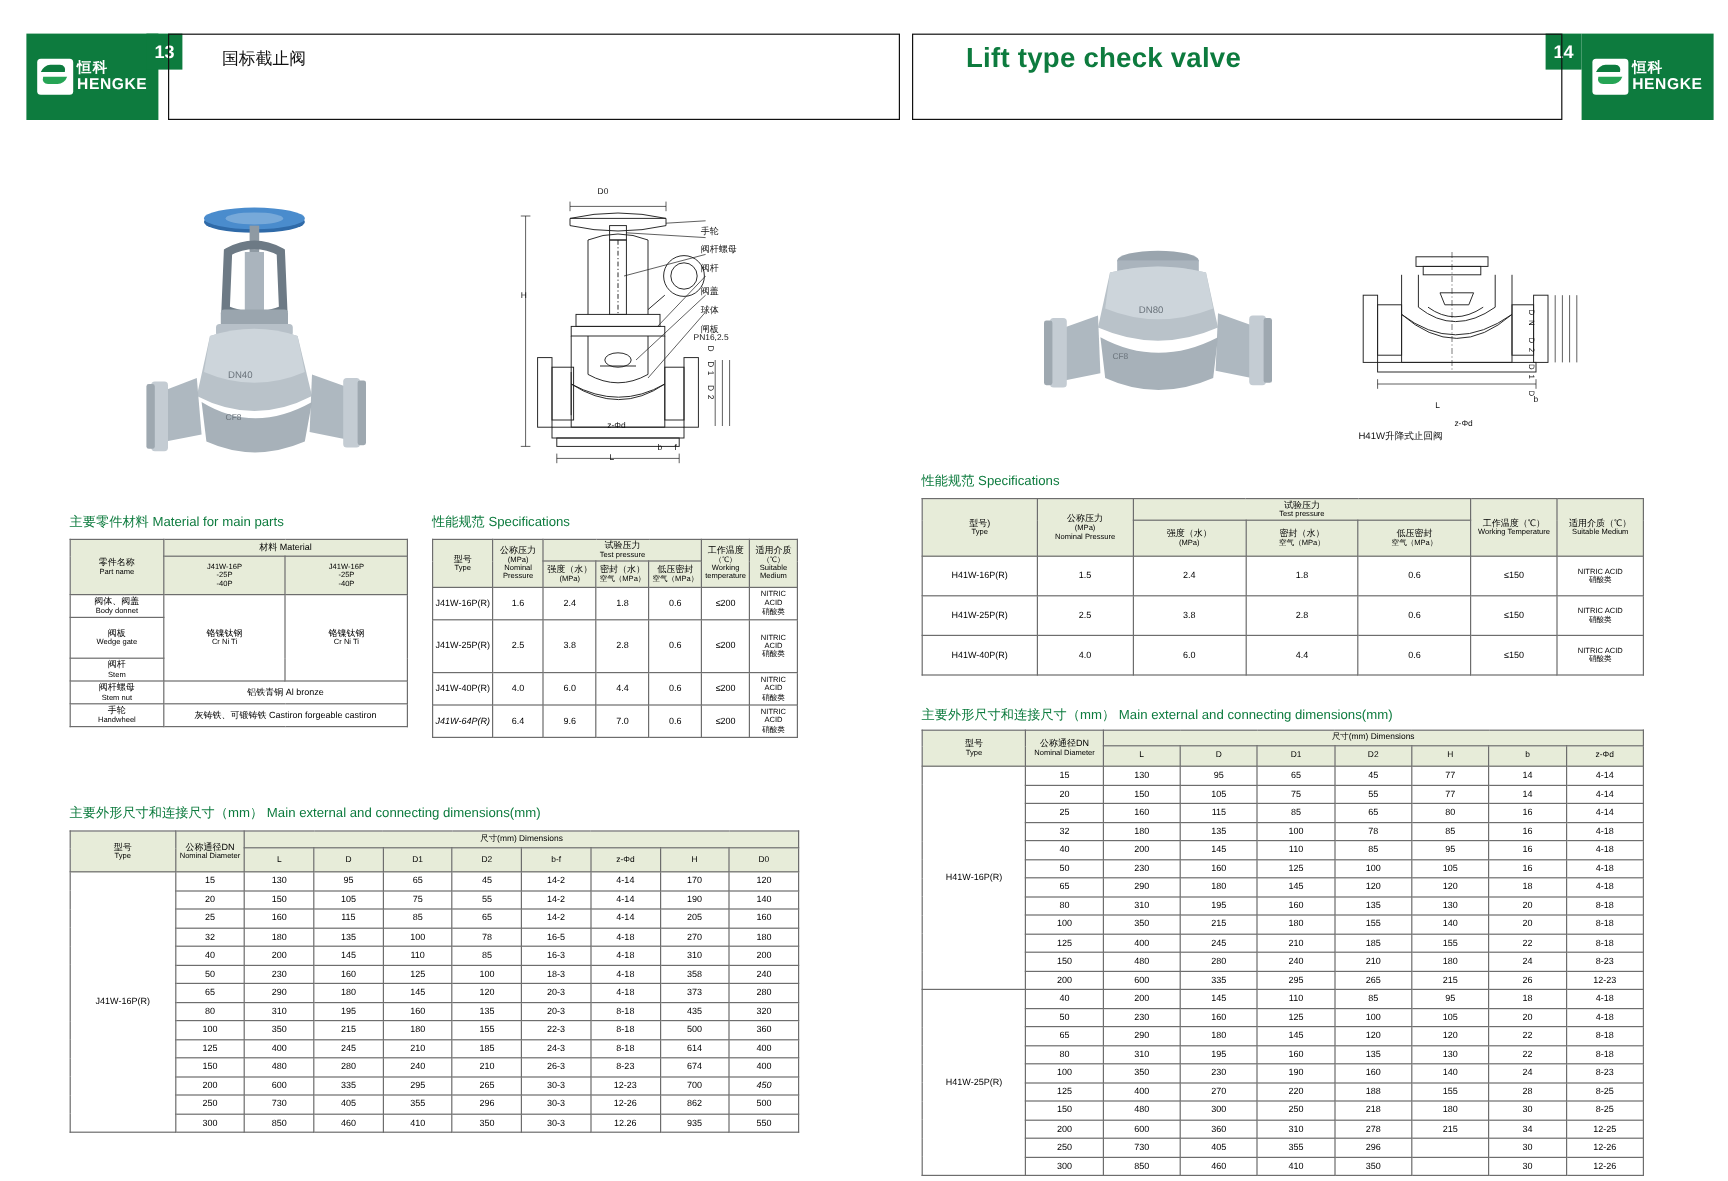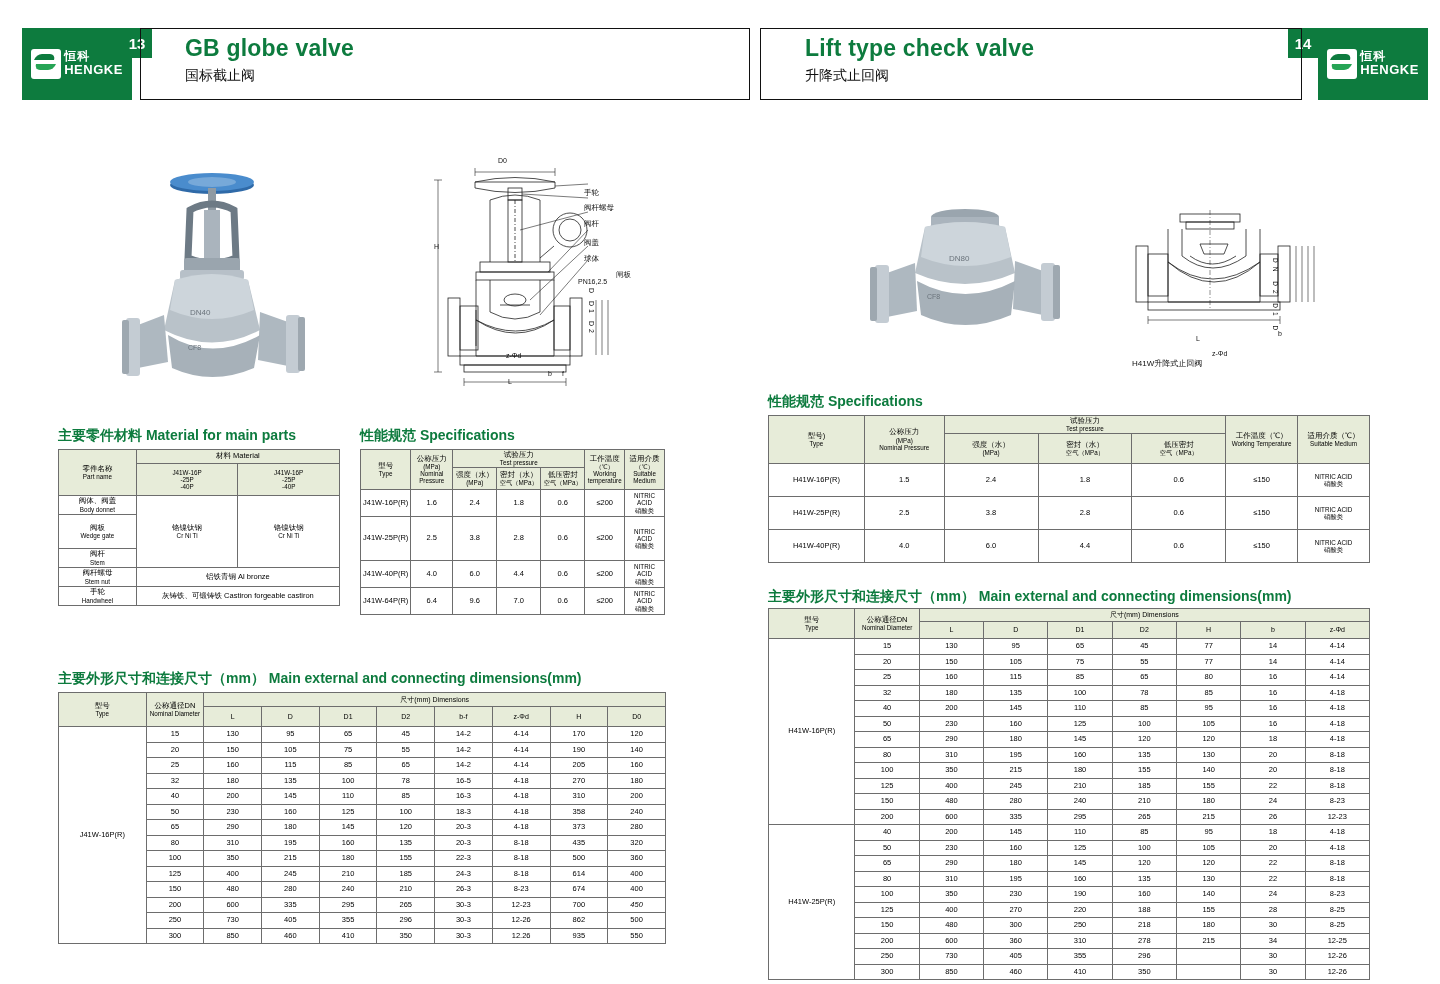--- a/index.html
+++ b/index.html
@@ -44,21 +44,21 @@
   .title-box {
     position:absolute; top:28px; height:72px; border:1px solid #111;
     padding:6px 0 0 44px;
   }
   .title-left { left:140px; width:610px; }
   .title-right { left:760px; width:542px; }
   .title-en { font-size:23px; font-weight:bold; color:#0d7b3e; letter-spacing:0.2px; }
   .title-cn { font-size:14px; color:#111; margin-top:5px; }
 
   
-  .sec-head { position:absolute; font-size:14px; font-weight:bold; color:#0d7b3e; white-space:nowrap; }
+  .sec-head { position:absolute; font-size:11px; font-weight:normal; color:#0d7b3e; white-space:nowrap; }
   .sec-head .cn { color:#0d7b3e; }
   .sec-head .en { color:#0d7b3e; }
 
   
   table.grid {
     position:absolute; border-collapse:collapse; background:#fff;
   }
   table.grid td, table.grid th {
     border:0.6px solid #6d6d6d; text-align:center; vertical-align:middle;
     font-size:7.5px; line-height:1.12; padding:1px 1px; font-weight:normal;
@@ -85,38 +85,36 @@
       <div class="logo-mark"></div>
       <div class="logo-text">
         <div class="cn">恒科</div>
         <div class="en">HENGKE</div>
       </div>
     </div>
   </div>
   <div class="page-num page-num-left">13</div>
 
   <div class="title-box title-left">
-    <div class="title-en">GB globe valve</div>
     <div class="title-cn">国标截止阀</div>
   </div>
 
   <div class="logo-block logo-right">
     <div class="logo-inner">
       <div class="logo-mark"></div>
       <div class="logo-text">
         <div class="cn">恒科</div>
         <div class="en">HENGKE</div>
       </div>
     </div>
   </div>
   <div class="page-num page-num-right">14</div>
 
   <div class="title-box title-right">
     <div class="title-en">Lift type check valve</div>
-    <div class="title-cn">升降式止回阀</div>
   </div>
 
   <div class="img-box" style="left:120px; top:140px; width:240px; height:250px;">
     <svg width="240" height="250" viewBox="0 0 240 250">
 
       <ellipse cx="92" cy="45" rx="42" ry="9" fill="#2f6aa8"></ellipse>
       <ellipse cx="92" cy="42" rx="42" ry="9" fill="#4a8ccd"></ellipse>
       <ellipse cx="92" cy="42" rx="24" ry="5" fill="#fff" opacity="0.25"></ellipse>
       <rect x="88" y="48" width="8" height="22" fill="#8f9aa3"></rect>
 
@@ -211,21 +209,21 @@
   <div class="lbl" style="left:548px; top:370px;">b</div>
   <div class="lbl" style="left:562px; top:370px;">f</div>
   <div class="lbl" style="left:506px; top:352px;">z-Φd</div>
   <div class="lbl" style="left:588px; top:288px; writing-mode:vertical-rl; letter-spacing:3px;">D D1 D2</div>
   <div class="lbl" style="left:578px; top:278px;">PN16,2.5</div>
   <div class="lbl-cn" style="left:584px; top:188px;">手轮</div>
   <div class="lbl-cn" style="left:584px; top:203px;">阀杆螺母</div>
   <div class="lbl-cn" style="left:584px; top:219px;">阀杆</div>
   <div class="lbl-cn" style="left:584px; top:238px;">阀盖</div>
   <div class="lbl-cn" style="left:584px; top:254px;">球体</div>
-  <div class="lbl-cn" style="left:584px; top:270px;margin-left:32px;">闸板</div>
+  <div class="lbl-cn" style="left:584px; top:270px;">闸板</div>
 
   <div class="img-box" style="left:865px; top:195px; width:200px; height:165px;">
     <svg width="200" height="165" viewBox="0 0 200 165">
       <ellipse cx="100" cy="22" rx="34" ry="8" fill="#9aa5ae"></ellipse>
       <rect x="66" y="22" width="68" height="10" fill="#aab4bd"></rect>
       <path d="M60 32 Q100 22 140 32 L150 78 Q100 100 50 78 Z" fill="#b9c2c9"></path>
       <path d="M60 32 Q100 22 140 32 L146 62 Q100 80 56 62 Z" fill="#cdd5db"></path>
       <path d="M50 68 L22 78 L22 122 L52 116 Z" fill="#aeb8c0"></path>
       <rect x="10" y="70" width="14" height="58" rx="3" fill="#c4ccd3"></rect>
       <rect x="5" y="72" width="7" height="54" rx="2" fill="#9ea8b0"></rect>
@@ -415,21 +413,21 @@
       <td>6.0</td>
       <td>4.4</td>
       <td>0.6</td>
       <td>≤200</td>
       <td>
         <span class="en-s">NITRIC ACID</span>
         <span class="en-s">硝酸类</span>
       </td>
     </tr>
     <tr>
-      <td style="height:27px;">J41W-64P(R)</td>
+      <td style="height:27px;font-style:italic;">J41W-64P(R)</td>
       <td>6.4</td>
       <td>9.6</td>
       <td>7.0</td>
       <td>0.6</td>
       <td>≤200</td>
       <td>
         <span class="en-s">NITRIC ACID</span>
         <span class="en-s">硝酸类</span>
       </td>
     </tr>

